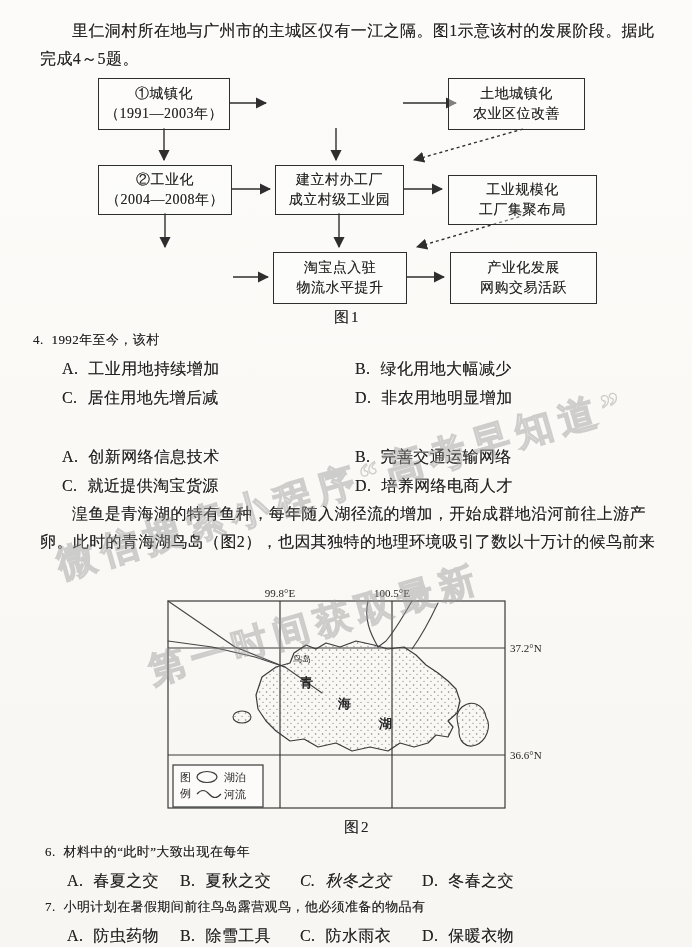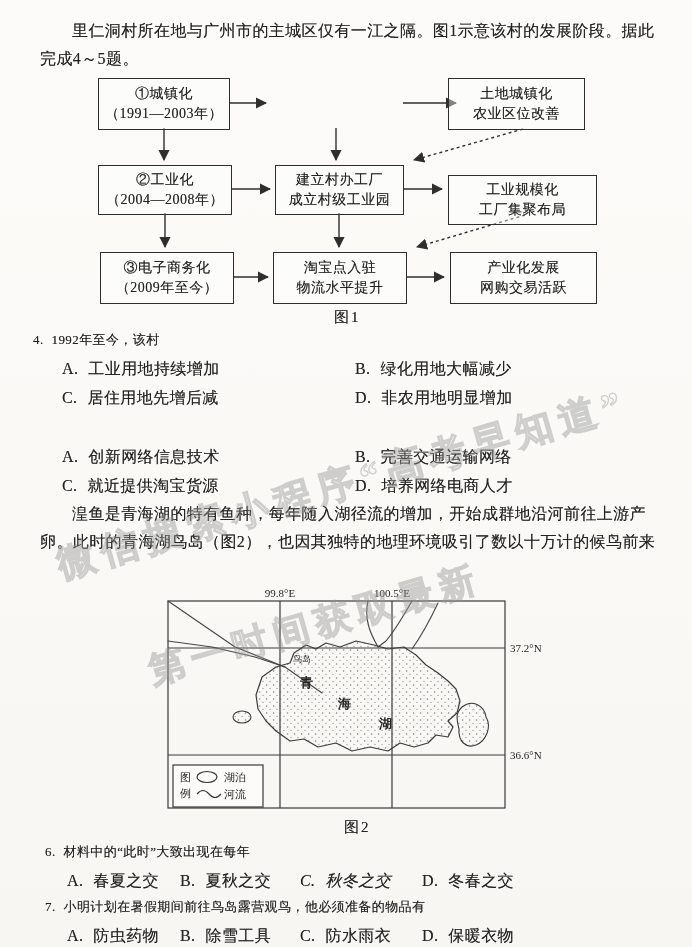--- a/index.html
+++ b/index.html
@@ -91,24 +91,20 @@
     <div>（2004—2008年）</div>
   </div>
   <div class="fbox" style="left:275px;top:165px;width:127px;height:48px;">
     <div>建立村办工厂</div>
     <div>成立村级工业园</div>
   </div>
   <div class="fbox" style="left:448px;top:175px;width:147px;height:48px;">
     <div>工业规模化</div>
     <div>工厂集聚布局</div>
   </div>
-  <div class="fbox" style="left:100px;top:252px;width:132px;height:50px;">
-    <div>③电子商务化</div>
-    <div>（2009年至今）</div>
-  </div>
   <div class="fbox" style="left:273px;top:252px;width:132px;height:50px;">
     <div>淘宝点入驻</div>
     <div>物流水平提升</div>
   </div>
   <div class="fbox" style="left:450px;top:252px;width:145px;height:50px;">
     <div>产业化发展</div>
     <div>网购交易活跃</div>
   </div>
   <div class="figcap" style="left:334px;top:308px;">图1</div>
 

